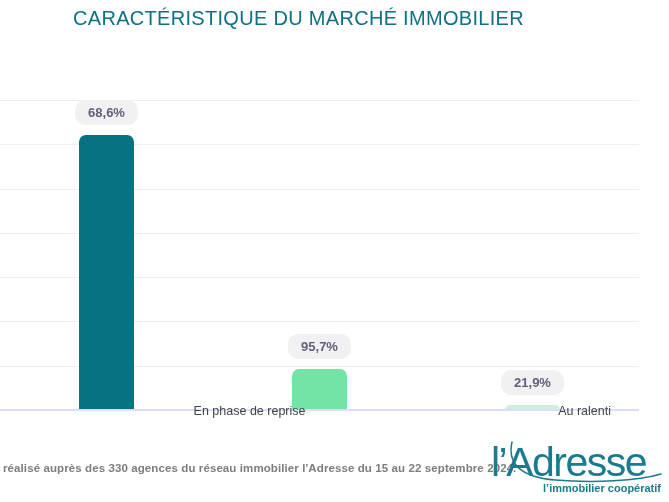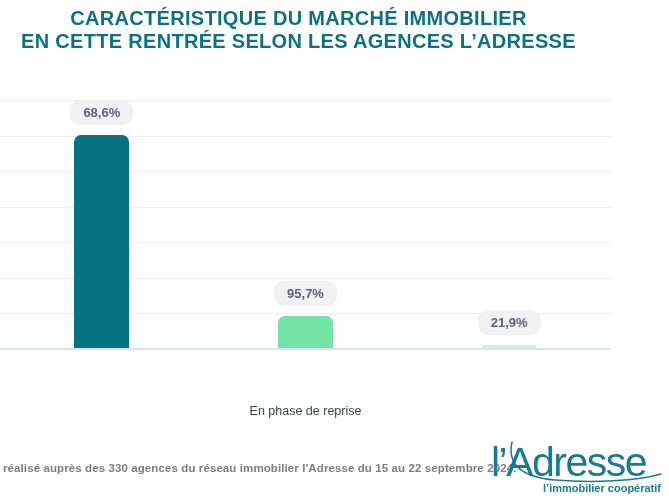--- a/index.html
+++ b/index.html
@@ -3,26 +3,26 @@
 <meta charset="utf-8">
 <style>
   html,body{margin:0;padding:0;background:#fff;}
   .page{
     position:relative;width:669px;height:502px;background:#ffffff;
     font-family:"Liberation Sans",sans-serif;overflow:hidden;
   }
   
   .title{
     position:absolute;top:7px;left:0;width:597px;text-align:center;
-    color:#0d7183;font-weight:bold;font-size:20px;line-height:23px;
+    color:#0d7183;font-weight:normal;font-size:20px;line-height:23px;
     letter-spacing:0.3px;white-space:nowrap;
   }
   
   .plot{
-    position:absolute;left:0;top:100px;width:611px;height:249px;
+    position:absolute;left:0;top:100px;width:611px;height:310px;padding-left:28px;
   }
   .gridline{
     position:absolute;left:0;width:100%;height:1px;background:#eeeef2;
   }
   .baseline{
     position:absolute;left:0;bottom:-1px;width:100%;height:2px;background:#dbdef4;
   }
   .slots{
     position:absolute;left:0;top:0;width:100%;height:100%;
     display:flex;align-items:flex-end;
@@ -37,39 +37,38 @@
     line-height:1;
   }
   .bar{
     width:55px;border-radius:7px 7px 0 0;
   }
   
   .cats{
     position:absolute;left:0;top:404px;width:611px;display:flex;
   }
   .cat{
-    flex:1 1 0;text-align:center;font-size:12.5px;color:#3f4449;
+    flex:1 1 0;text-align:right;font-size:12.5px;color:#3f4449;
   }
   
   .note{
     position:absolute;left:3px;top:462px;font-size:11.5px;font-weight:bold;
     color:#7d7d7d;letter-spacing:0.1px;text-align:center;
   }
   .logo{
     position:absolute;right:6px;top:436px;
   }
 </style>
 </head>
 <body>
 
 <div class="page">
 
   <div class="title">
     <div>CARACTÉRISTIQUE DU MARCHÉ IMMOBILIER</div>
-    <div>EN CETTE RENTRÉE SELON LES AGENCES L’ADRESSE</div>
   </div>
 
   <div class="plot">
     <div class="gridline" style="top:0%"></div>
     <div class="gridline" style="top:14.28%"></div>
     <div class="gridline" style="top:28.57%"></div>
     <div class="gridline" style="top:42.85%"></div>
     <div class="gridline" style="top:57.14%"></div>
     <div class="gridline" style="top:71.42%"></div>
     <div class="gridline" style="top:85.71%"></div>
@@ -93,20 +92,21 @@
         </div>
         <div class="bar" style="height: 1.71429%; background: rgb(204, 238, 221);"></div>
       </div>
     </div>
 
     <div class="baseline"></div>
   </div>
 
   <div class="cats">
     <div class="cat">En phase de reprise</div>
+    <div class="cat">Au ralenti</div>
   </div>
 
   <div class="note">réalisé auprès des 330 agences du réseau immobilier l'Adresse du 15 au 22 septembre 2024.</div>
 
   <svg class="logo" width="172" height="60" viewBox="0 0 172 60">
     <text x="0" y="40" font-family="Liberation Sans, sans-serif" font-size="41" letter-spacing="-1.5" fill="#1b7b8e">l’Adresse</text>
     <path d="M21,6 C16,28 30,41 64,44 C102,47 147,45 170,38" fill="none" stroke="#1b7b8e" stroke-width="1.5" stroke-linecap="round"></path>
     <text x="170" y="56" text-anchor="end" font-family="Liberation Sans, sans-serif" font-size="11" font-weight="bold" fill="#1b7b8e">l’immobilier coopératif</text>
   </svg>
 

